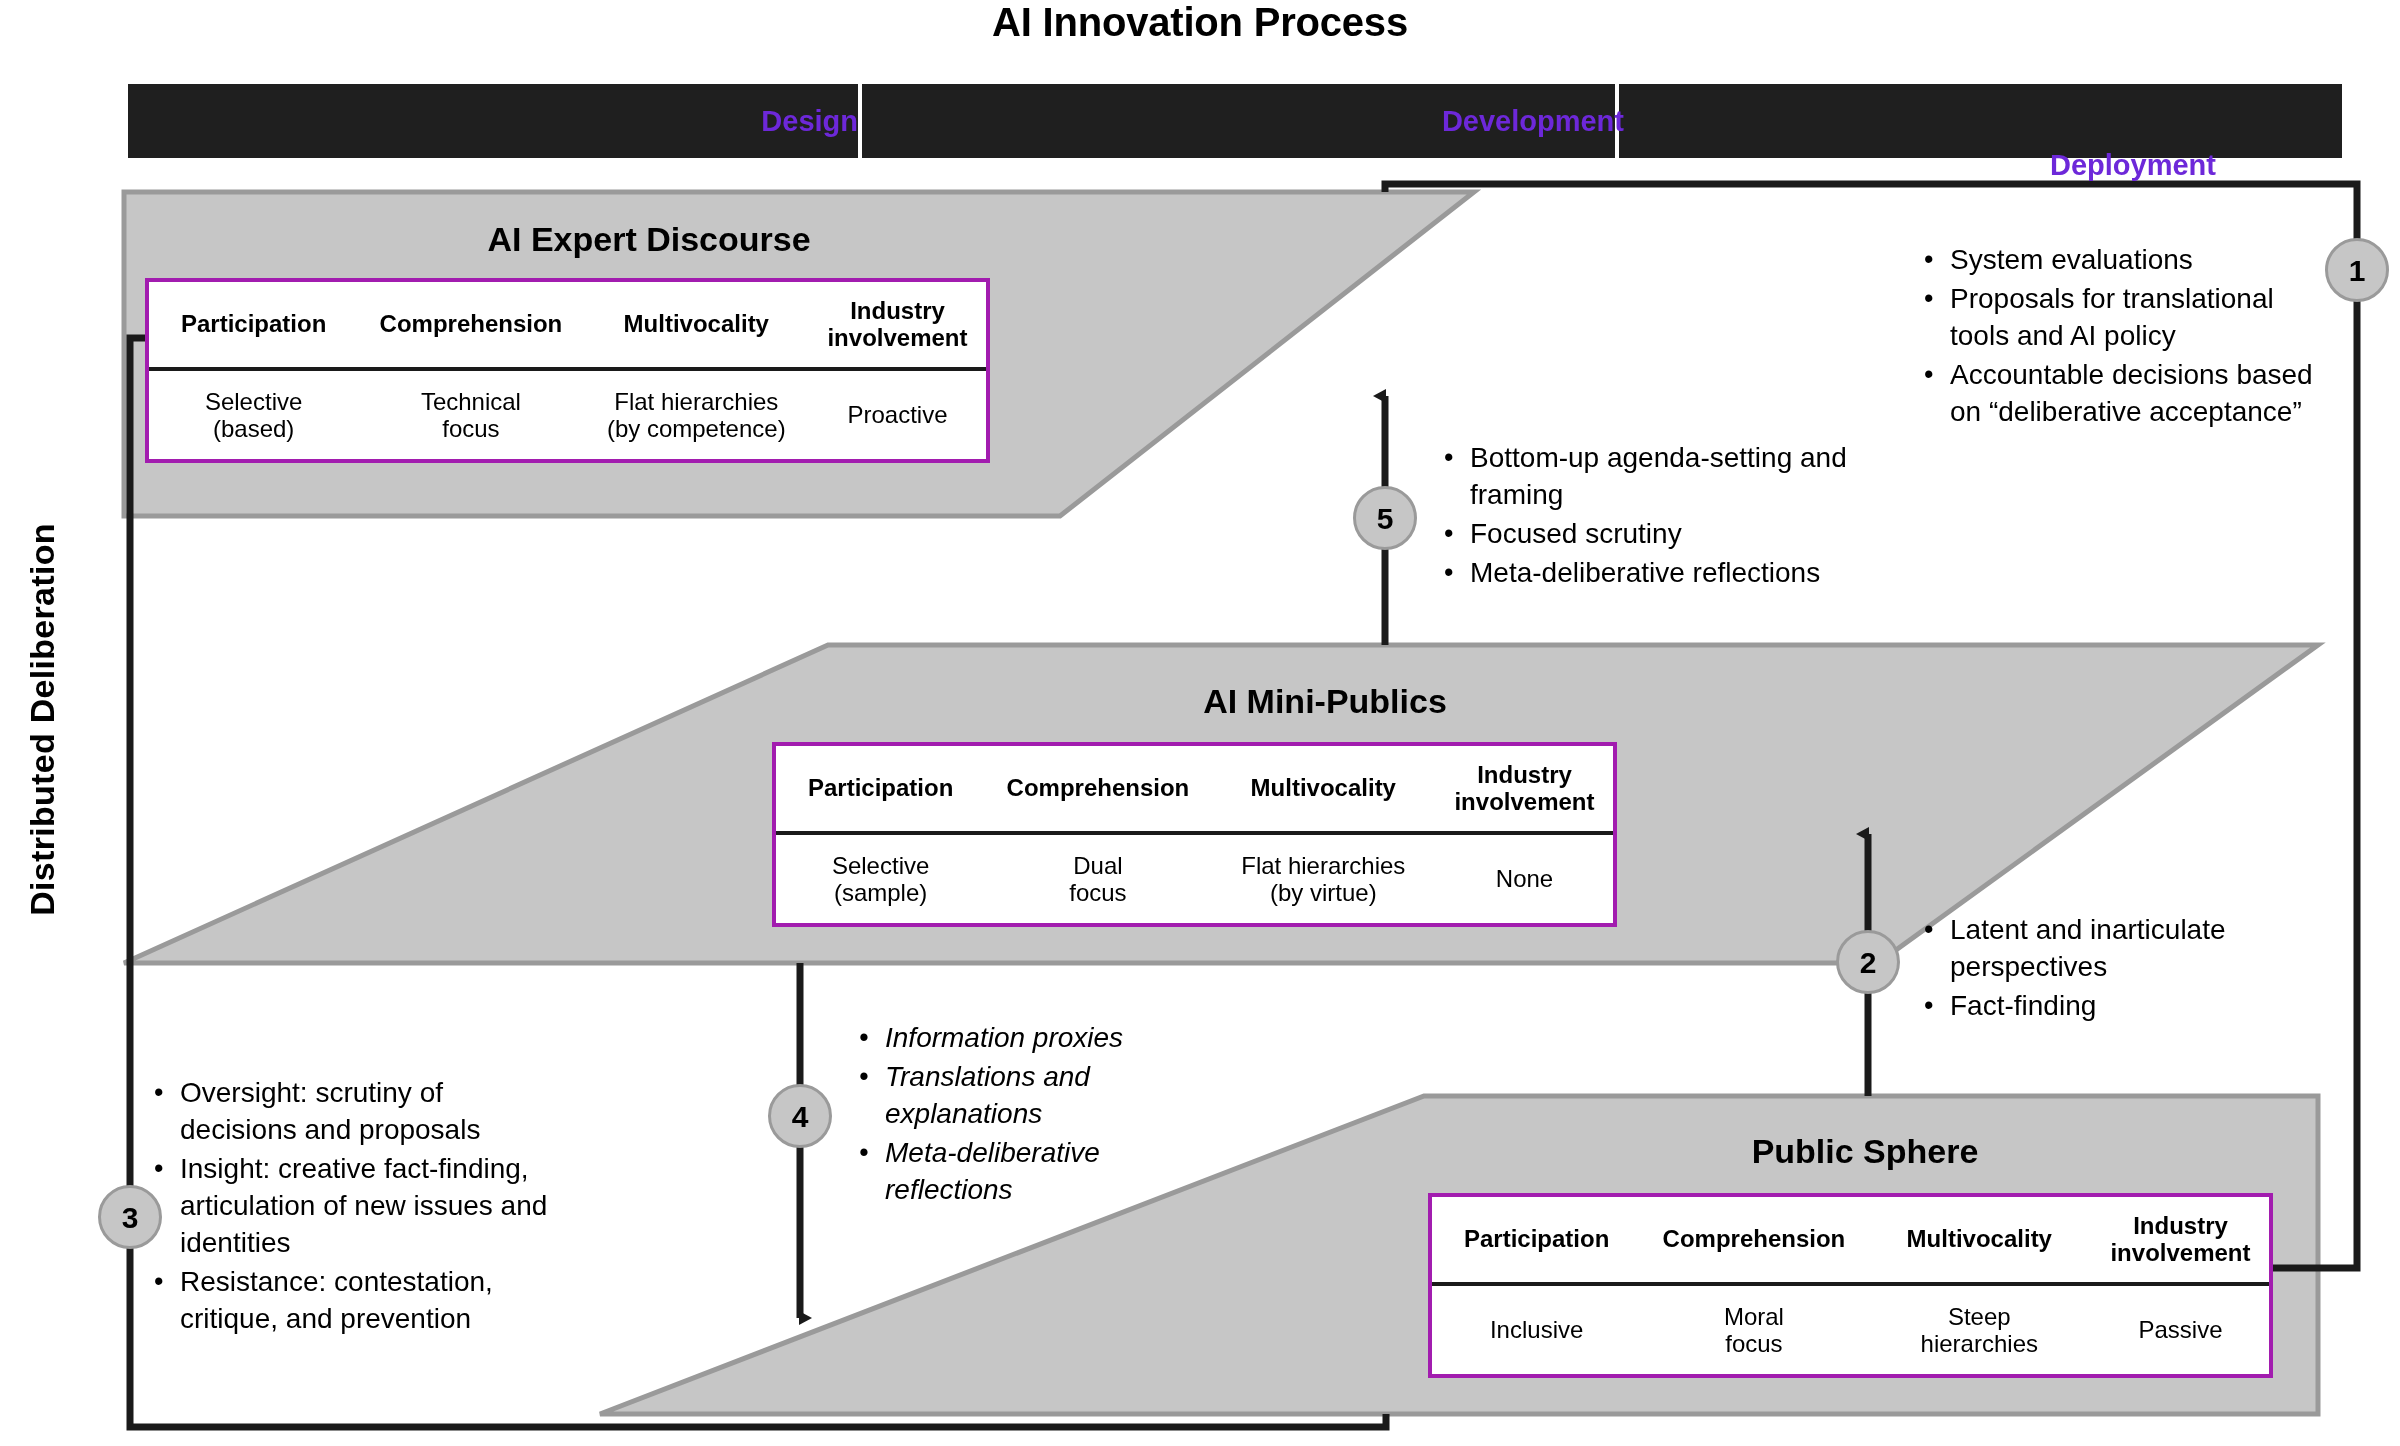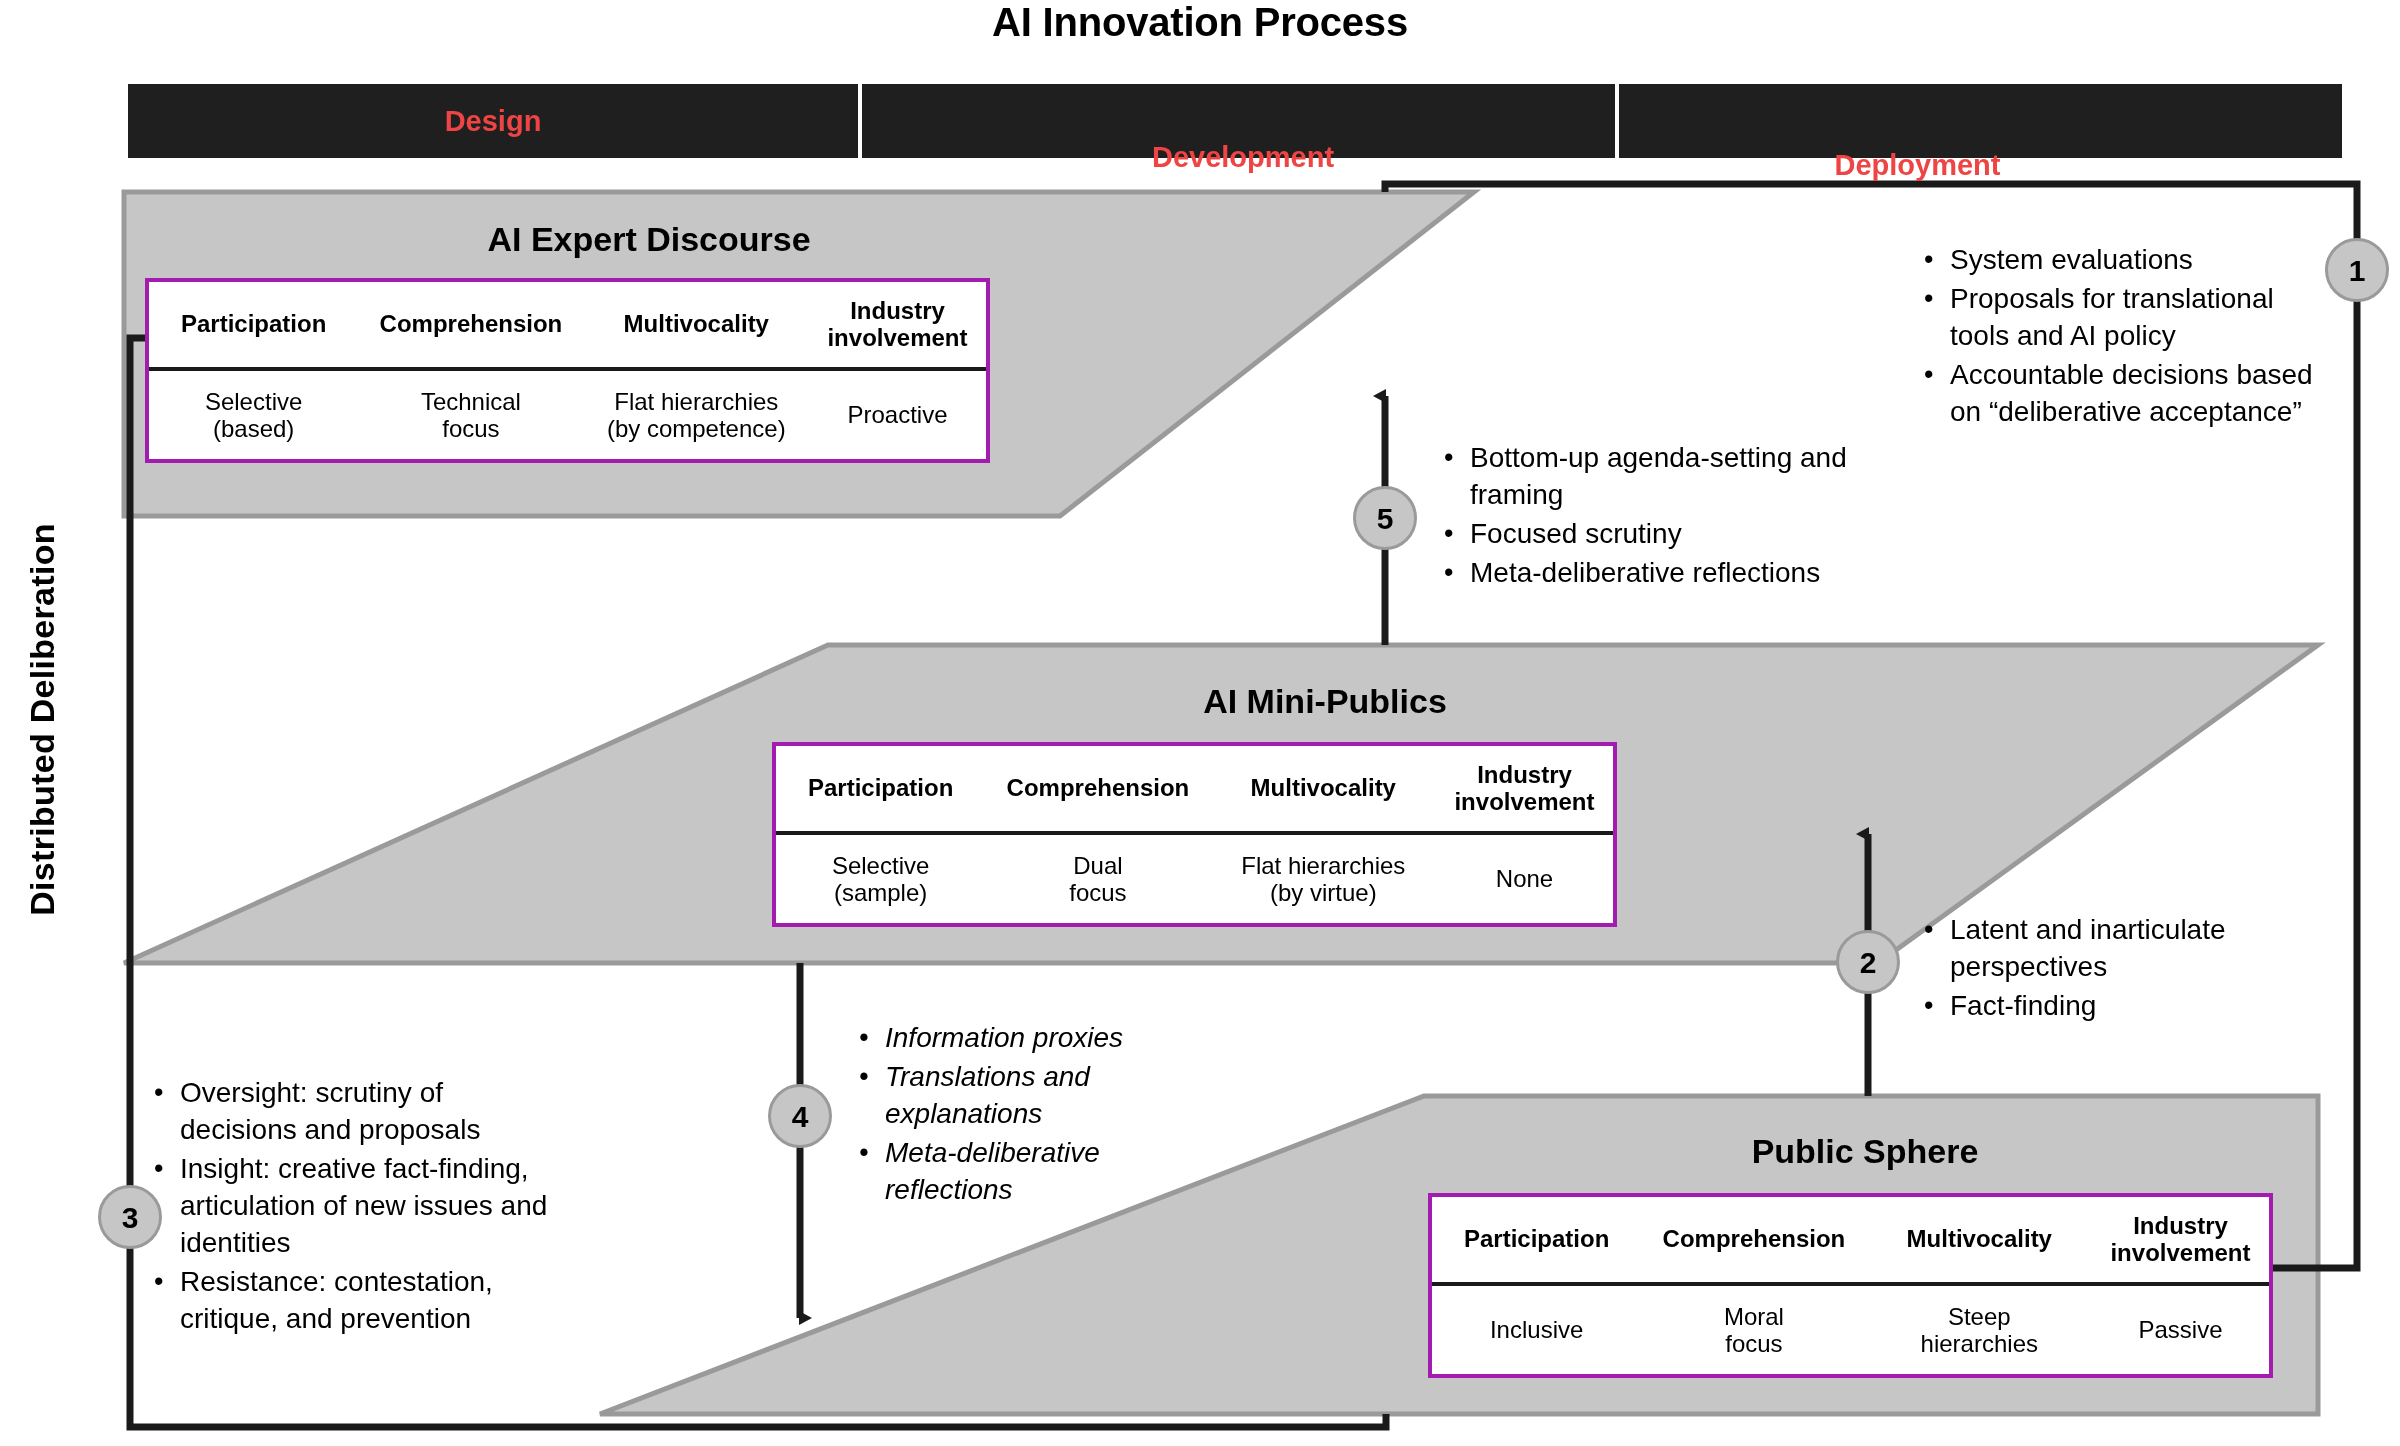--- a/index.html
+++ b/index.html
@@ -11,21 +11,21 @@
   #stage{position:relative;width:2400px;height:1446px;}
   svg#diagram{position:absolute;left:0;top:0;width:2400px;height:1446px;}
 
   .main-title{
     left:0;top:12px;width:2400px;text-align:center;
     font-size:40px;font-weight:bold;letter-spacing:-0.2px;
   }
 
   .phase-label{
     position:absolute;top:98px;height:46px;line-height:46px;
-    color:#ef4444;font-size:29px;font-weight:bold;text-align:center;
+    color:#6d28d9;font-size:29px;font-weight:bold;text-align:right;
   }
 
   .side-label{
     position:absolute;left:-278px;top:700px;width:640px;
     text-align:center;font-size:34px;font-weight:bold;
     transform:rotate(-90deg);transform-origin:center center;
     letter-spacing:0.3px;
   }
 
   .arena-title{
@@ -103,21 +103,21 @@
     <path d="M1386,1414 L1386,1427 L130,1427 L130,338 L265,338" fill="none" stroke="#1a1a1a" stroke-width="7" marker-end="url(#arrowRight)"></path>
 
     <path d="M800,963 L800,1318" fill="none" stroke="#1a1a1a" stroke-width="7" marker-end="url(#arrowDown)"></path>
 
     <path d="M1385,645 L1385,396" fill="none" stroke="#1a1a1a" stroke-width="7" marker-end="url(#arrowUp)"></path>
   </svg>
 
   <div class="main-title">AI Innovation Process</div>
 
   <div class="phase-label" style="left:128px;width:730px;">Design</div>
-  <div class="phase-label" style="left:862px;width:762px;margin-top:36px;">Development</div>
+  <div class="phase-label" style="left:862px;width:762px;">Development</div>
   <div class="phase-label" style="left:1619px;width:597px;margin-top:44px;">Deployment</div>
 
   <div class="side-label">Distributed Deliberation</div>
 
   <div class="arena-title" style="left:124px;top:220px;width:1050px;">AI Expert Discourse</div>
 
   <div class="attr-table" style="left:145px;top:278px;width:845px;height:185px;">
     <table>
       <tbody>
           <tr>

